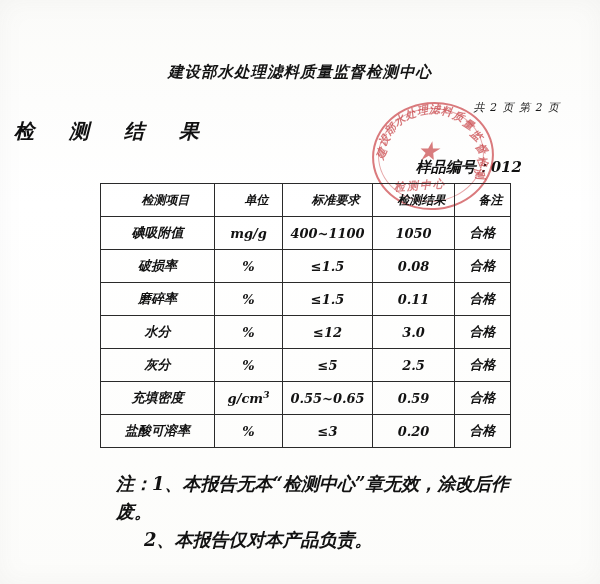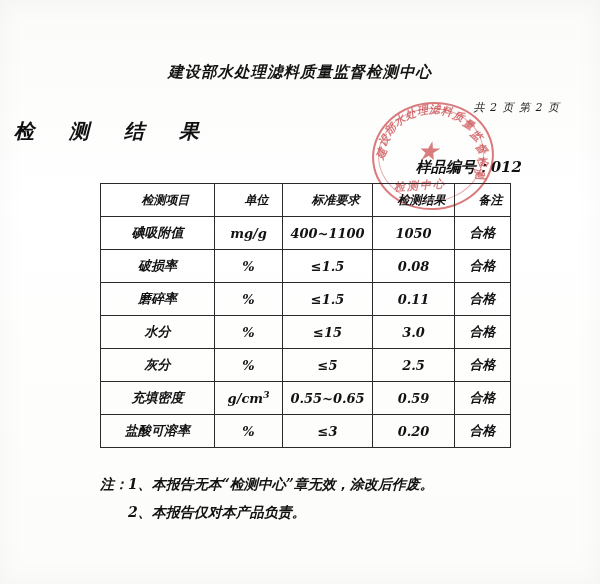--- a/index.html
+++ b/index.html
@@ -180,24 +180,24 @@
     font-weight: normal;
     font-size: 12.5px;
   }
   .sup {
     font-size: 9px;
     vertical-align: super;
   }
 
   .notes {
     position: absolute;
-    left: 84px;
+    left: 100px;
     top: 470px;
     width: 410px;
-    font-size: 14px;
+    font-size: 18px;
     font-weight: bold;
     color: #121212;
     line-height: 28px;
   }
   .notes .line1 { padding-left: 16px; }
   .notes .line2 { padding-left: 44px; }
 
   
   .edge-shadow {
     position: absolute;
@@ -281,21 +281,21 @@
       <tr>
         <td>磨碎率</td>
         <td class="cell-unit">%</td>
         <td class="cell-num">≤1.5</td>
         <td class="cell-num">0.11</td>
         <td>合格</td>
       </tr>
       <tr>
         <td>水分</td>
         <td class="cell-unit">%</td>
-        <td class="cell-num">≤15</td>
+        <td class="cell-num">≤12</td>
         <td class="cell-num">3.0</td>
         <td>合格</td>
       </tr>
       <tr>
         <td>灰分</td>
         <td class="cell-unit">%</td>
         <td class="cell-num">≤5</td>
         <td class="cell-num">2.5</td>
         <td>合格</td>
       </tr>

